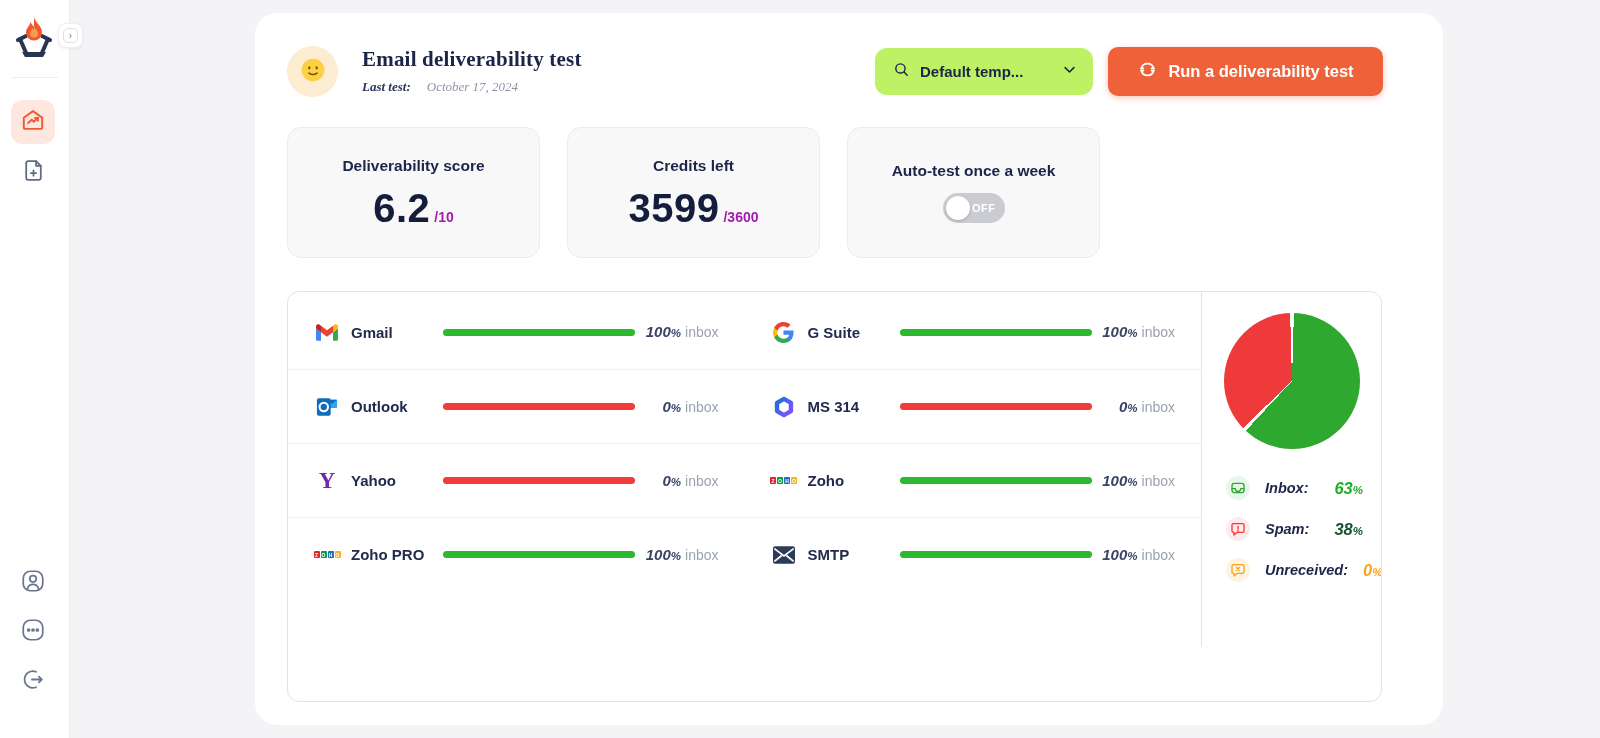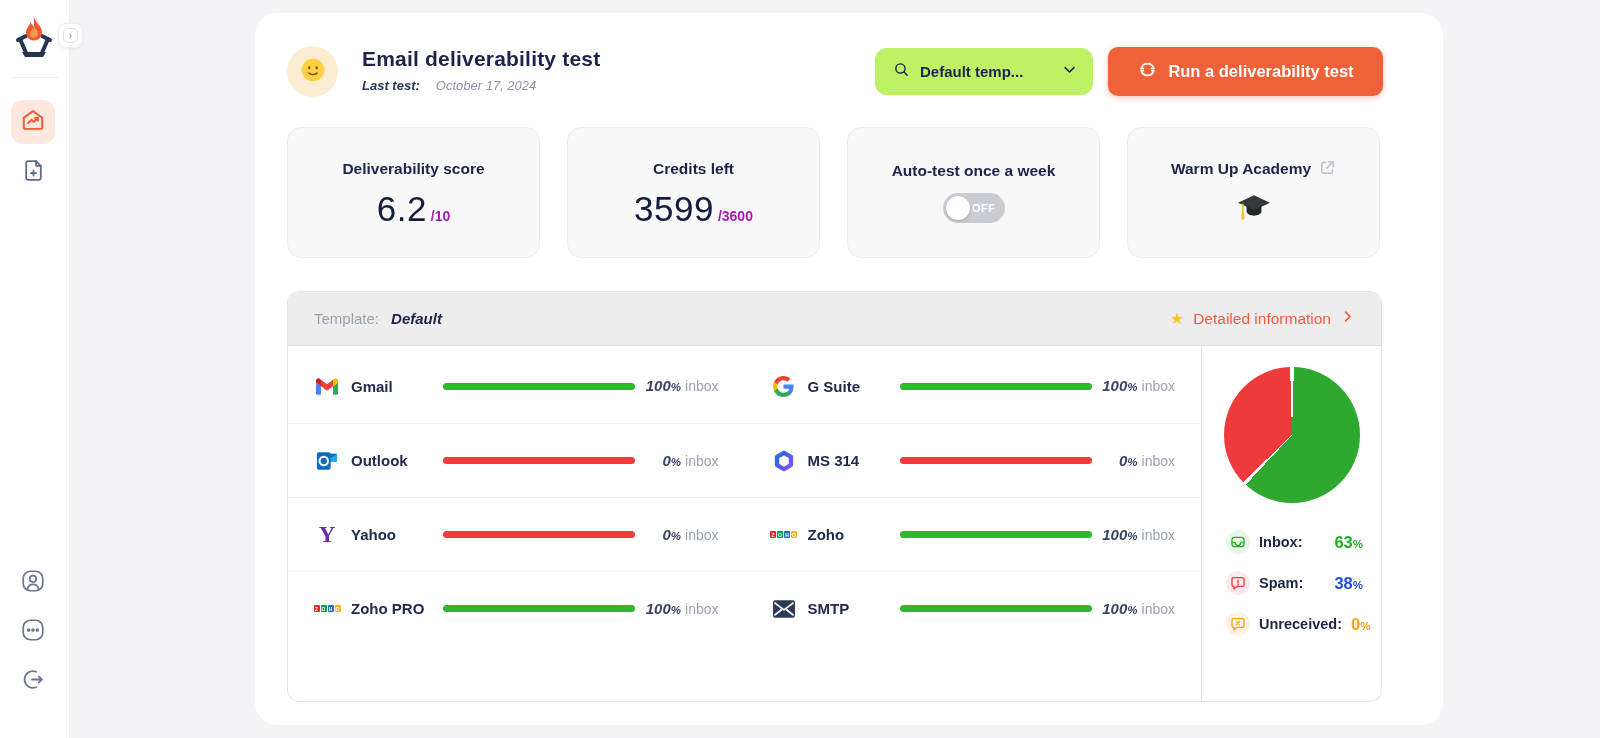--- a/index.html
+++ b/index.html
@@ -15,34 +15,34 @@
   .nav-item { position:absolute; left:11px; width:44px; height:44px; border-radius:12px; display:flex; align-items:center; justify-content:center; cursor:pointer; }
   .nav-item.active { background:#fde7df; }
   .nav-home { top:100px; } .nav-file { top:150px; }
   .nav-user { top:561px; } .nav-more { top:610px; } .nav-logout { top:659px; }
 
   
   .content-card { position:absolute; left:255px; top:13px; width:1188px; height:712px; background:#fff; border-radius:22px; }
 
   
   .avatar { position:absolute; left:32px; top:33px; width:51px; height:51px; border-radius:50%; background:#fcecd2; display:flex; align-items:center; justify-content:center; }
-  .title-block { position:absolute; left:107px; top:34px; }
+  .title-block { position:absolute; left:107px; top:34px;font-family:Liberation Serif, serif; }
   .page-title { font-size:21px; font-weight:700; color:#1c2549; letter-spacing:.2px; }
   .subtitle { margin-top:7px; font-size:13px; font-style:italic; color:#8d94a6; }
   .subtitle b { color:#2c3659; margin-right:16px; }
   .dropdown { position:absolute; left:620px; top:35px; width:218px; height:47px; background:#bef264; border-radius:12px; display:flex; align-items:center; padding:0 16px 0 18px; gap:10px; cursor:pointer; }
   .dropdown-label { font-size:15px; font-weight:700; color:#1c2549; flex:1; }
   .run-btn { position:absolute; left:853px; top:34px; width:275px; height:49px; background:#ef6138; border:none; border-radius:10px; color:#fff; font-family:"Liberation Sans",sans-serif; font-weight:700; font-size:16.5px; display:flex; align-items:center; justify-content:center; gap:10px; cursor:pointer; box-shadow:0 2px 6px rgba(239,97,56,.35); }
 
   
   .stats-row { position:absolute; left:32px; top:114px; display:flex; gap:27px; }
   .stat-card { width:253px; height:131px; background:#f8f8f9; border:1px solid #ececef; border-radius:14px; display:flex; flex-direction:column; align-items:center; justify-content:center; gap:13px; }
   .stat-label { font-size:15.5px; font-weight:700; color:#1c2549; display:flex; align-items:center; gap:8px; }
   .stat-value-row { display:flex; align-items:baseline; gap:4px; }
-  .stat-value { font-size:35px; font-weight:400; color:#141d3c; line-height:1; letter-spacing:.5px; }
+  .stat-value { font-size:40px; font-weight:700; color:#141d3c; line-height:1; letter-spacing:.5px; }
   .stat-suffix { font-size:14px; font-weight:700; color:#a21caf; }
   .toggle { position:relative; width:62px; height:30px; border-radius:15px; background:#caccd2; cursor:pointer; }
   .toggle-knob { position:absolute; left:3px; top:3px; width:24px; height:24px; border-radius:50%; background:#fff; box-shadow:0 1px 3px rgba(0,0,0,.2); }
   .toggle-label { position:absolute; right:9px; top:50%; transform:translateY(-50%); color:#fff; font-size:11px; font-weight:800; letter-spacing:.5px; }
 
   
   .template-panel { position:absolute; left:32px; top:278px; width:1095px; height:411px; border:1px solid #e3e3e6; border-radius:12px; overflow:hidden; background:#fff; }
   .template-bar { height:54px; background:#ededee; border-bottom:1px solid #dddde0; display:flex; align-items:center; padding:0 26px; }
   .tb-label { font-size:15px; color:#9aa0ac; }
   .tb-value { font-size:15px; font-weight:700; font-style:italic; color:#1c2549; margin-left:12px; }
@@ -58,21 +58,21 @@
   .prov-bar { width:192px; height:7px; border-radius:4px; }
   .prov-pct { flex:1; text-align:right; white-space:nowrap; }
   .pct-num { font-style:italic; font-weight:700; font-size:15px; color:#3a4566; }
   .pct-num small { font-size:11.5px; }
   .pct-word { font-size:14px; color:#9aa2b0; margin-left:4px; }
 
   
   .pie-col { width:180px; border-left:1px solid #e3e3e6; padding-top:21px; display:flex; flex-direction:column; align-items:center; }
   .pie { width:136px; height:136px; border-radius:50%; }
   .legend { margin-top:27px; width:100%; padding-left:24px; padding-right:18px; display:flex; flex-direction:column; gap:17px; }
-  .legend-item { display:flex; align-items:center; gap:9px; }
+  .legend-item { display:flex; align-items:center; gap:15px;font-style:italic; }
   .legend-ic { width:24px; height:24px; border-radius:50%; display:flex; align-items:center; justify-content:center; flex:none; }
   .legend-label { font-size:14.5px; font-weight:700; color:#1c2549; flex:1; }
   .legend-val { font-weight:800; font-size:16.5px; }
   .legend-val small { font-size:11.5px; font-weight:800; }
 
   
   .zoho { display:flex; gap:1px; }
   .zoho span { width:6px; height:7px; font-size:5px; font-weight:700; color:#fff; display:flex; align-items:center; justify-content:center; border-radius:1px; }
 </style>
 </head>
@@ -203,56 +203,23 @@
           <span class="stat-suffix">/3600</span>
         </div>
       </div>
       <div class="stat-card">
         <div class="stat-label">Auto-test once a week</div>
         <div class="toggle">
           <div class="toggle-knob"></div>
           <span class="toggle-label">OFF</span>
         </div>
       </div>
-      <div class="stat-card">
-        <div class="stat-label">
-          <span>Warm Up Academy</span>
-          <span>
-            <svg viewBox="0 0 24 24" width="17" height="17" fill="none" stroke="#b9bec9" stroke-width="2" stroke-linecap="round" stroke-linejoin="round">
-              <path d="M9 5H6a2 2 0 0 0-2 2v11a2 2 0 0 0 2 2h11a2 2 0 0 0 2-2v-3"></path>
-                <path d="M13 4h7v7"></path>
-                <path d="M20 4 11 13"></path>
-            </svg>
-          </span>
-        </div>
-        <span>
-          <svg viewBox="0 0 32 28" width="34" height="30">
-            <polygon points="16,2 31,9 16,16 1,9" fill="#33383c"></polygon>
-            <path d="M9 12.2v5.2c0 2.2 3.4 3.8 7 3.8s7-1.6 7-3.8v-5.2l-7 3.2z" fill="#23282b"></path>
-            <path d="M5.5 10v8.5" stroke="#f3c520" stroke-width="1.6"></path>
-            <rect x="4.2" y="18" width="2.7" height="7" rx="1.3" fill="#f3c520"></rect>
-          </svg>
-        </span>
-      </div>
     </section>
 
     <section class="template-panel">
-      <div class="template-bar">
-        <span class="tb-label">Template:</span>
-        <span class="tb-value">Default</span>
-        <span class="tb-right">
-          <span class="tb-star">★</span>
-          <span class="tb-link">Detailed information</span>
-          <span>
-            <svg viewBox="0 0 24 24" width="15" height="15" fill="none" stroke="#f05c3c" stroke-width="2.8" stroke-linecap="round" stroke-linejoin="round">
-                <path d="M9 5l7 7-7 7"></path>
-              </svg>
-          </span>
-        </span>
-      </div>
       <div class="panel-body">
         <div class="providers-grid" id="providers">
             <div class="prov-cell">
               <span class="prov-icon">
                 <svg viewBox="0 0 24 18" width="22" height="17">
    <path fill="#4285F4" d="M1.64 18H5.45V8.73L0 4.64v11.72C0 17.27.73 18 1.64 18z"></path>
    <path fill="#34A853" d="M18.55 18h3.81C23.27 18 24 17.27 24 16.36V4.64l-5.45 4.09z"></path>
    <path fill="#FBBC04" d="M18.55 1.64v7.09L24 4.64V2.45C24 .43 21.69-.73 20.07.49z"></path>
    <path fill="#EA4335" d="M5.45 8.73V1.64L12 6.55l6.55-4.91v7.09L12 13.64z"></path>
    <path fill="#C5221F" d="M0 2.45v2.19l5.45 4.09V1.64L3.93.49C2.31-.73 0 .43 0 2.45z"></path>
@@ -366,21 +333,21 @@
               </div>
               <div class="legend-item">
                 <span class="legend-ic" style="background: rgb(253, 234, 234);">
                   <svg viewBox="0 0 24 24" width="16" height="16" fill="none" stroke="#f43b3b" stroke-width="2" stroke-linecap="round" stroke-linejoin="round">
    <path d="M5 4h14a2 2 0 0 1 2 2v9a2 2 0 0 1-2 2h-8l-5 4v-4H5a2 2 0 0 1-2-2V6a2 2 0 0 1 2-2z"></path>
    <path d="M12 8v4"></path>
                     <circle cx="12" cy="14.6" r="0.4" fill="#f43b3b"></circle>
                   </svg>
                 </span>
                 <span class="legend-label">Spam:</span>
-                <span class="legend-val" style="color: #1d4ed8; text-align: right;"><span class="v">38</span><small>%</small></span>
+                <span class="legend-val" style="color: #14532d; text-align: right;"><span class="v">38</span><small>%</small></span>
               </div>
               <div class="legend-item">
                 <span class="legend-ic" style="background: rgb(253, 243, 226);">
                   <svg viewBox="0 0 24 24" width="16" height="16" fill="none" stroke="#f9a21b" stroke-width="2" stroke-linecap="round" stroke-linejoin="round">
    <path d="M5 4h14a2 2 0 0 1 2 2v9a2 2 0 0 1-2 2h-8l-5 4v-4H5a2 2 0 0 1-2-2V6a2 2 0 0 1 2-2z"></path>
    <path d="M9.8 8.3l4.4 4.4M14.2 8.3l-4.4 4.4"></path>
                   </svg>
                 </span>
                 <span class="legend-label">Unreceived:</span>
                 <span class="legend-val" style="color: rgb(249, 162, 27);"><span class="v">0</span><small>%</small></span>

